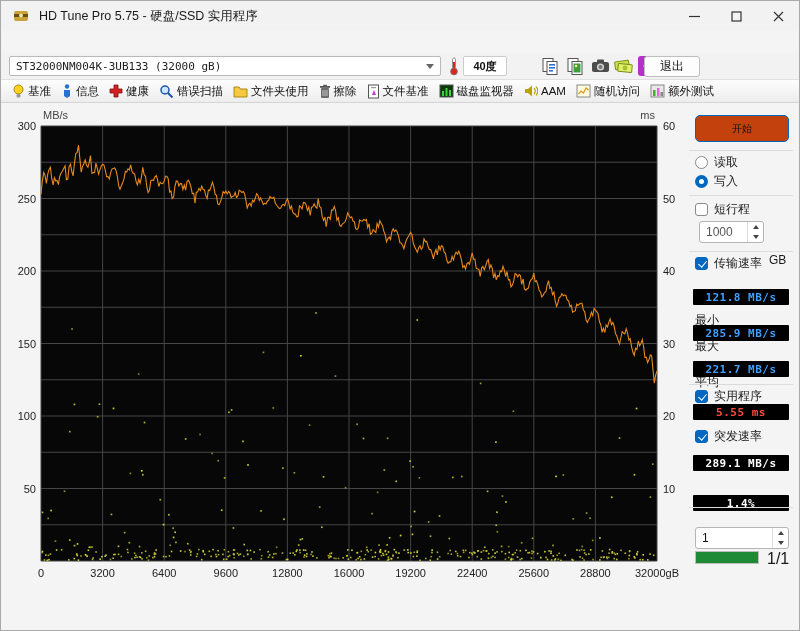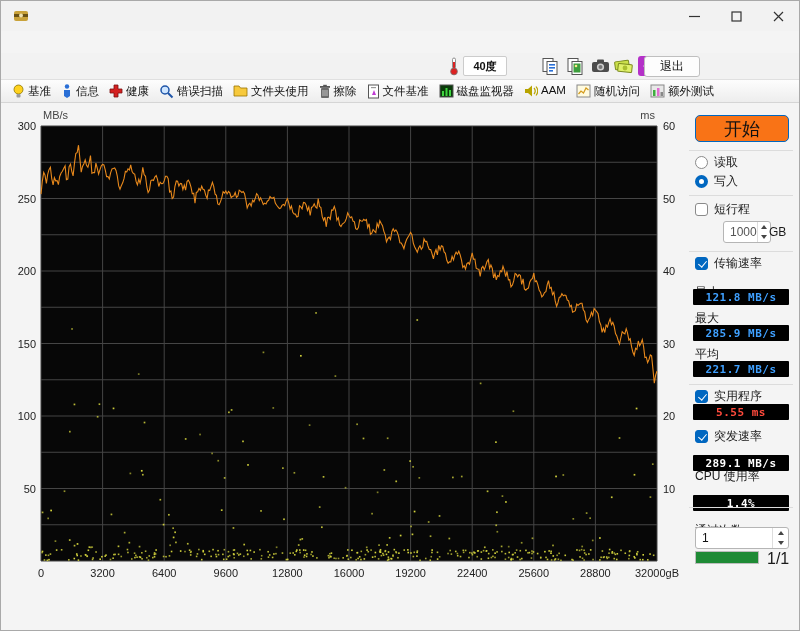--- a/index.html
+++ b/index.html
@@ -22,38 +22,38 @@
   #toolbar { position:absolute; left:0; top:52px; width:100%; height:26px; background:#f2f2f2; }
   #drive-select { position:absolute; left:8px; top:3px; width:432px; height:20px; background:#fff; border:1px solid #b9b9b9; border-radius:2px; font-size:11px; color:#222; display:flex; align-items:center; padding:0 6px; font-family:"DejaVu Sans Mono","Liberation Mono",monospace; }
   #drive-select .chevron { position:absolute; right:6px; top:7px; width:0; height:0; border-left:4px solid transparent; border-right:4px solid transparent; border-top:5px solid #666; }
   #temp-wrap { position:absolute; left:448px; top:3px; display:flex; align-items:center; }
   #temp-box { background:#fff; border:1px solid #ccc; border-radius:2px; height:20px; min-width:44px; display:flex; align-items:center; justify-content:center; font-size:11px; font-weight:bold; color:#111; margin-left:4px; }
   .tool-icon { position:absolute; top:2px; width:22px; height:22px; display:flex; align-items:center; justify-content:center; border-radius:3px; }
   #exit-button { position:absolute; left:643px; top:3px; width:56px; height:21px; background:#fdfdfd; border:1px solid #bfbfbf; border-radius:3px; font-size:12px; color:#111; display:flex; align-items:center; justify-content:center; }
 
   
   #tabbar { position:absolute; left:0; top:78px; width:100%; height:24px; background:linear-gradient(#fdfdfd,#ededed); border-top:1px solid #e0e0e0; border-bottom:1px solid #d5d5d5; display:flex; align-items:center; padding-left:6px; }
-  .tab { display:flex; gap:3px; padding:2px 5px; font-size:11.5px; color:#111; white-space:nowrap; }
+  .tab { display:flex; align-items:center; gap:3px; padding:2px 5px; font-size:11.5px; color:#111; white-space:nowrap; }
   .tab svg { flex:none; }
 
   
   #main { position:absolute; left:0; top:102px; width:100%; height:529px; background:#f4f4f4; }
   #chart-svg { position:absolute; left:0; top:0; }
 
   
   #panel { position:absolute; left:684px; top:0; width:114px; height:529px; font-size:12px; color:#1a1a1a; }
   .sep { position:absolute; left:4px; width:104px; height:1px; background:#dcdcdc; }
-  #start-button { position:absolute; left:10px; top:12px; width:94px; height:27px; background:#f97316; border:1.4px solid #0067c0; border-radius:5px; font-size:18px; color:#111; display:flex; align-items:center; justify-content:center;font-family:Liberation Serif, serif; }
+  #start-button { position:absolute; left:10px; top:12px; width:94px; height:27px; background:#c2410c; border:1.4px solid #0067c0; border-radius:5px; font-size:10px; color:#111; display:flex; align-items:center; justify-content:center;font-family:Liberation Serif, serif; }
   .radio-row,.check-row { position:absolute; left:10px; display:flex; align-items:center; gap:6px; }
   .radio { width:13px; height:13px; border-radius:50%; border:1px solid #8a8a8a; background:#fff; flex:none; }
   .radio.on { border:4px solid #0067c0; }
   .checkbox { width:13px; height:13px; border-radius:3px; border:1px solid #8a8a8a; background:#fff; flex:none; position:relative; }
   .checkbox.on { background:#0067c0; border-color:#0067c0; }
   .checkbox.on::after { content:""; position:absolute; left:3.5px; top:1px; width:4px; height:7px; border:solid #fff; border-width:0 1.6px 1.6px 0; transform:rotate(40deg); }
-  .plabel { position:absolute; left:10px; }
+  .plabel { position:absolute; left:10px;margin-top:28px; }
   .lcd { position:absolute; left:8px; width:96px; height:16px; background:#000; border-radius:1px; display:flex; align-items:center; justify-content:center; font-family:"DejaVu Sans Mono","Liberation Mono",monospace; font-size:11px; font-weight:bold; letter-spacing:0.5px; }
   .spin { position:absolute; height:22px; background:#fff; border:1px solid #b5b5b5; border-radius:3px; display:flex; align-items:center; }
   .spin .val { flex:1; padding-left:6px; font-size:12px; color:#555; }
   .spin .arrows { width:16px; height:100%; border-left:1px solid #ddd; display:flex; flex-direction:column; }
   .spin .ar { flex:1; display:flex; align-items:center; justify-content:center; }
   .tri-up { width:0; height:0; border-left:3.5px solid transparent; border-right:3.5px solid transparent; border-bottom:4px solid #444; }
   .tri-dn { width:0; height:0; border-left:3.5px solid transparent; border-right:3.5px solid transparent; border-top:4px solid #444; }
   #progress-track { position:absolute; left:10px; top:448px; width:64px; height:13px; background:#e6e6e6; border:1px solid #bdbdbd; }
   #progress-fill { height:100%; background:#1e8a35; }
   #progress-label { position:absolute; left:82px; top:447px; font-size:16px; }
@@ -62,20 +62,21 @@
 <body>
 
 <div id="window">
 
   <div id="titlebar">
     <svg id="app-icon" viewBox="0 0 16 16">
       <rect x="1" y="3" width="14" height="10" rx="2" fill="#c9a23a"></rect>
       <rect x="1" y="6" width="14" height="3" fill="#6b5214"></rect>
       <circle cx="8" cy="7.5" r="2" fill="#efe2b0"></circle>
     </svg>
+    <span id="title-text">HD Tune Pro 5.75 - 硬盘/SSD 实用程序</span>
     <div class="win-controls">
       <div class="win-btn">
           <svg width="11" height="11" viewBox="0 0 11 11">
             <line x1="0" y1="5.5" x2="11" y2="5.5" stroke="#333" stroke-width="1.2"></line>
           </svg>
         </div>
       <div class="win-btn">
           <svg width="11" height="11" viewBox="0 0 11 11">
             <rect x="1" y="1" width="9" height="9" fill="none" stroke="#333" stroke-width="1.2"></rect>
           </svg>
@@ -83,20 +84,24 @@
       <div class="win-btn">
           <svg width="11" height="11" viewBox="0 0 11 11">
             <path d="M1 1 L10 10 M10 1 L1 10" stroke="#333" stroke-width="1.2"></path>
           </svg>
         </div>
     </div>
   </div>
 
 
   <div id="toolbar">
+    <div id="drive-select">
+      <span>ST32000NM004K-3UB133 (32000 gB)</span>
+      <span class="chevron"></span>
+    </div>
     <div id="temp-wrap">
       <svg width="10" height="20" viewBox="0 0 10 20">
         <rect x="3.5" y="2" width="3" height="11" rx="1.5" fill="#fff" stroke="#777" stroke-width="0.8"></rect>
         <rect x="4" y="6" width="2" height="8" fill="#d22"></rect>
         <circle cx="5" cy="15.5" r="3.4" fill="#d22" stroke="#777" stroke-width="0.8"></circle>
       </svg>
       <div id="temp-box">40度</div>
     </div>
     <div class="tool-icon" style="left:538px">
       <svg width="18" height="18" viewBox="0 0 18 18">
@@ -743,21 +748,21 @@
       <div class="radio-row" style="top:70px">
         <span class="radio on"></span>
         <span>写入</span>
       </div>
       <div class="sep" style="top:92px"></div>
 
       <div class="check-row" style="top:98px">
         <span class="checkbox"></span>
         <span>短行程</span>
       </div>
-      <div class="spin" style="left:14px; top:118px; width:48px;margin-left:24px;">
+      <div class="spin" style="left:14px; top:118px; width:65px;">
         <span class="val">1000</span>
         <span class="arrows">
             <span class="ar">
               <span class="tri-up"></span>
             </span>
             <span class="ar">
               <span class="tri-dn"></span>
             </span>
           </span>
       </div>

